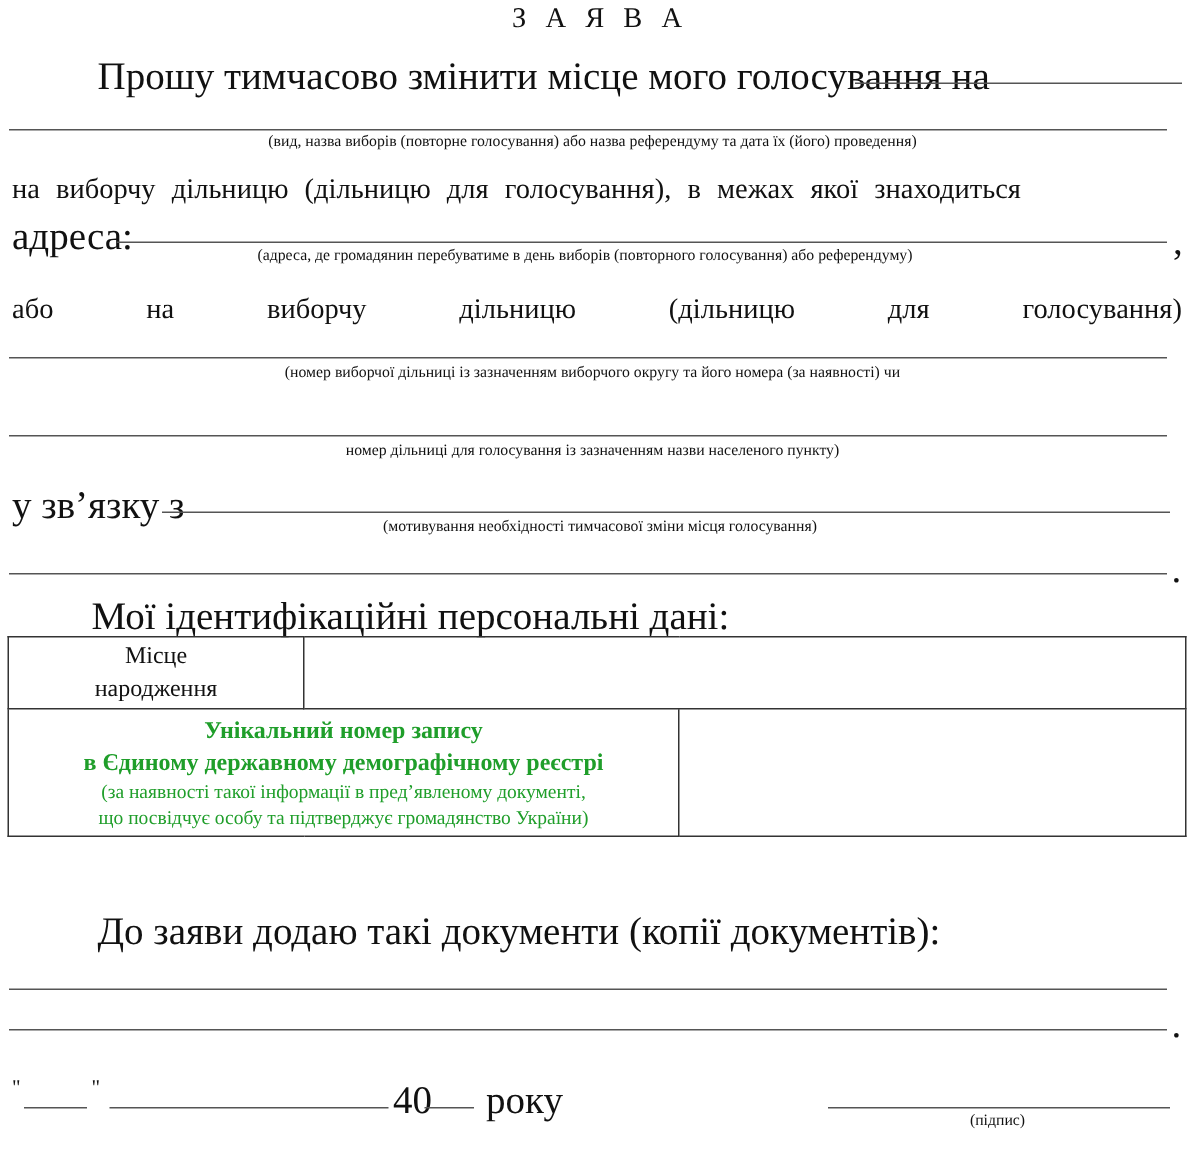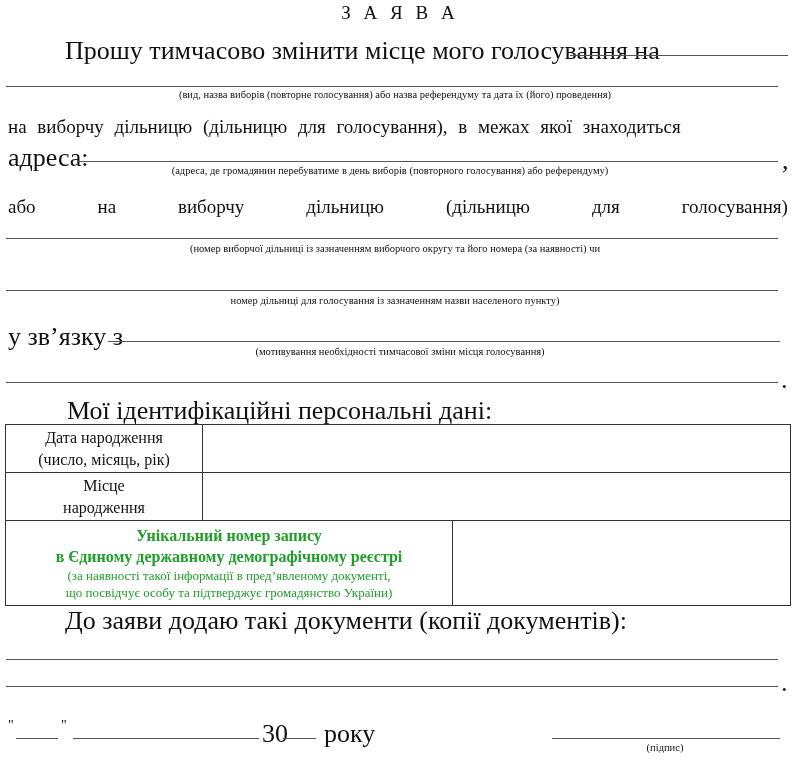--- a/index.html
+++ b/index.html
@@ -46,36 +46,29 @@
 <div class="abs hint" style="left:0; width:790px; top:243px;">(номер виборчої дільниці  із зазначенням виборчого округу та його номера (за наявності) чи</div>
 <div class="line" style="left:6px; width:772px; top:290px;"></div>
 <div class="abs hint" style="left:0; width:790px; top:295px;">номер дільниці для голосування із зазначенням назви населеного пункту)</div>
 
 <div class="abs body-text" style="left:8px; top:322px;">у зв’язку з</div>
 <div class="line" style="left:108px; width:672px; top:341px;"></div>
 <div class="abs hint" style="left:40px; width:720px; top:346px;">(мотивування необхідності тимчасової зміни місця голосування)</div>
 <div class="line" style="left:6px; width:772px; top:382px;"></div>
 <div class="abs body-text" style="left:781px; top:365px;">.</div>
 
-<div class="abs body-text" style="left:67px; top:396px;">Мої ідентифікаційні персональні дані:</div>
+<div class="abs body-text" style="left:61px; top:396px;">Мої ідентифікаційні персональні дані:</div>
 
 <table class="ident">
   <colgroup>
       <col style="width:197px">
       <col style="width:250px">
       <col>
     </colgroup>
   <tbody>
-      <tr style="height:48px;">
-    <td>
-      <div>Дата народження</div>
-      <div>(число, місяць, рік)</div>
-    </td>
-    <td colspan="2"></td>
-  </tr>
   <tr style="height:48px;">
     <td>
       <div>Місце</div>
       <div>народження</div>
     </td>
     <td colspan="2"></td>
   </tr>
   <tr style="height:85px;">
     <td colspan="2" class="green">
       <div class="g-big">Унікальний номер запису</div>
@@ -90,17 +83,17 @@
 
 <div class="abs body-text" style="left:65px; top:606px;">До заяви додаю такі документи (копії документів):</div>
 <div class="line" style="left:6px; width:772px; top:659px;"></div>
 <div class="line" style="left:6px; width:772px; top:686px;"></div>
 <div class="abs body-text" style="left:781px; top:668px;">.</div>
 
 <div class="abs body-text" style="left:8px; top:718px; font-size:14px;">"</div>
 <div class="line" style="left:16px; width:42px; top:738px;"></div>
 <div class="abs body-text" style="left:61px; top:718px; font-size:14px;">"</div>
 <div class="line" style="left:73px; width:186px; top:738px;"></div>
-<div class="abs body-text" style="left:262px; top:719px;">30</div>
+<div class="abs body-text" style="left:262px; top:719px;">40</div>
 <div class="line" style="left:283px; width:33px; top:738px;"></div>
 <div class="abs body-text" style="left:324px; top:719px;">року</div>
 <div class="line" style="left:552px; width:228px; top:738px;"></div>
 <div class="abs hint" style="left:600px; width:130px; top:742px;">(підпис)</div>
 
 </body></html>

